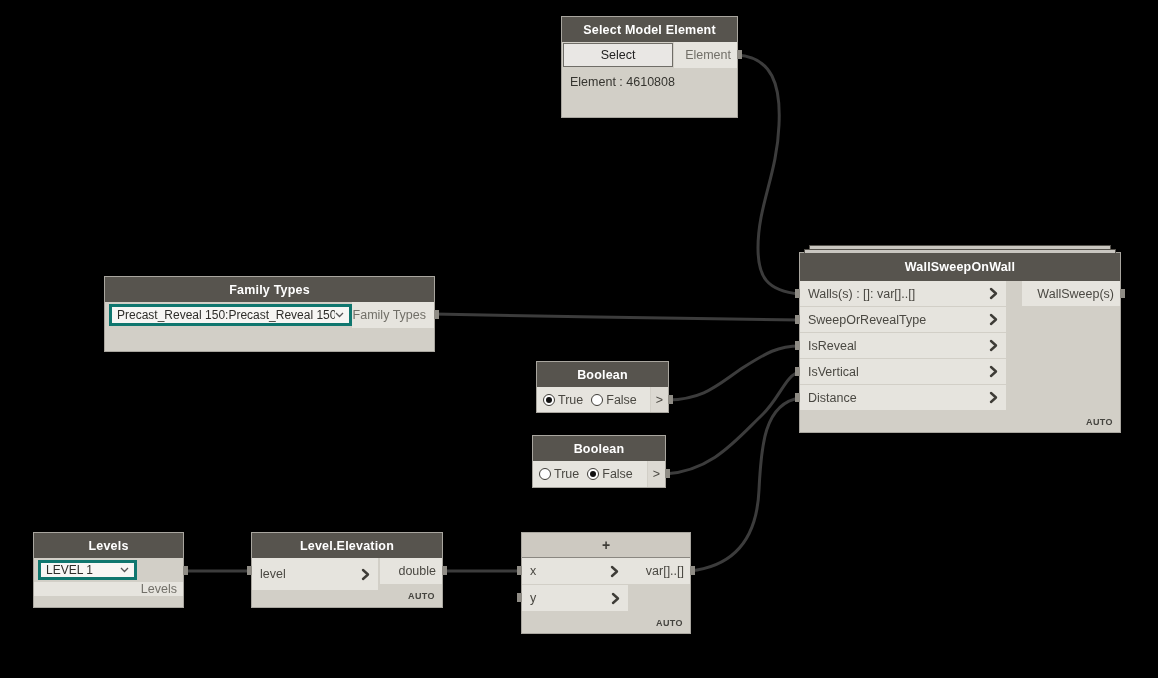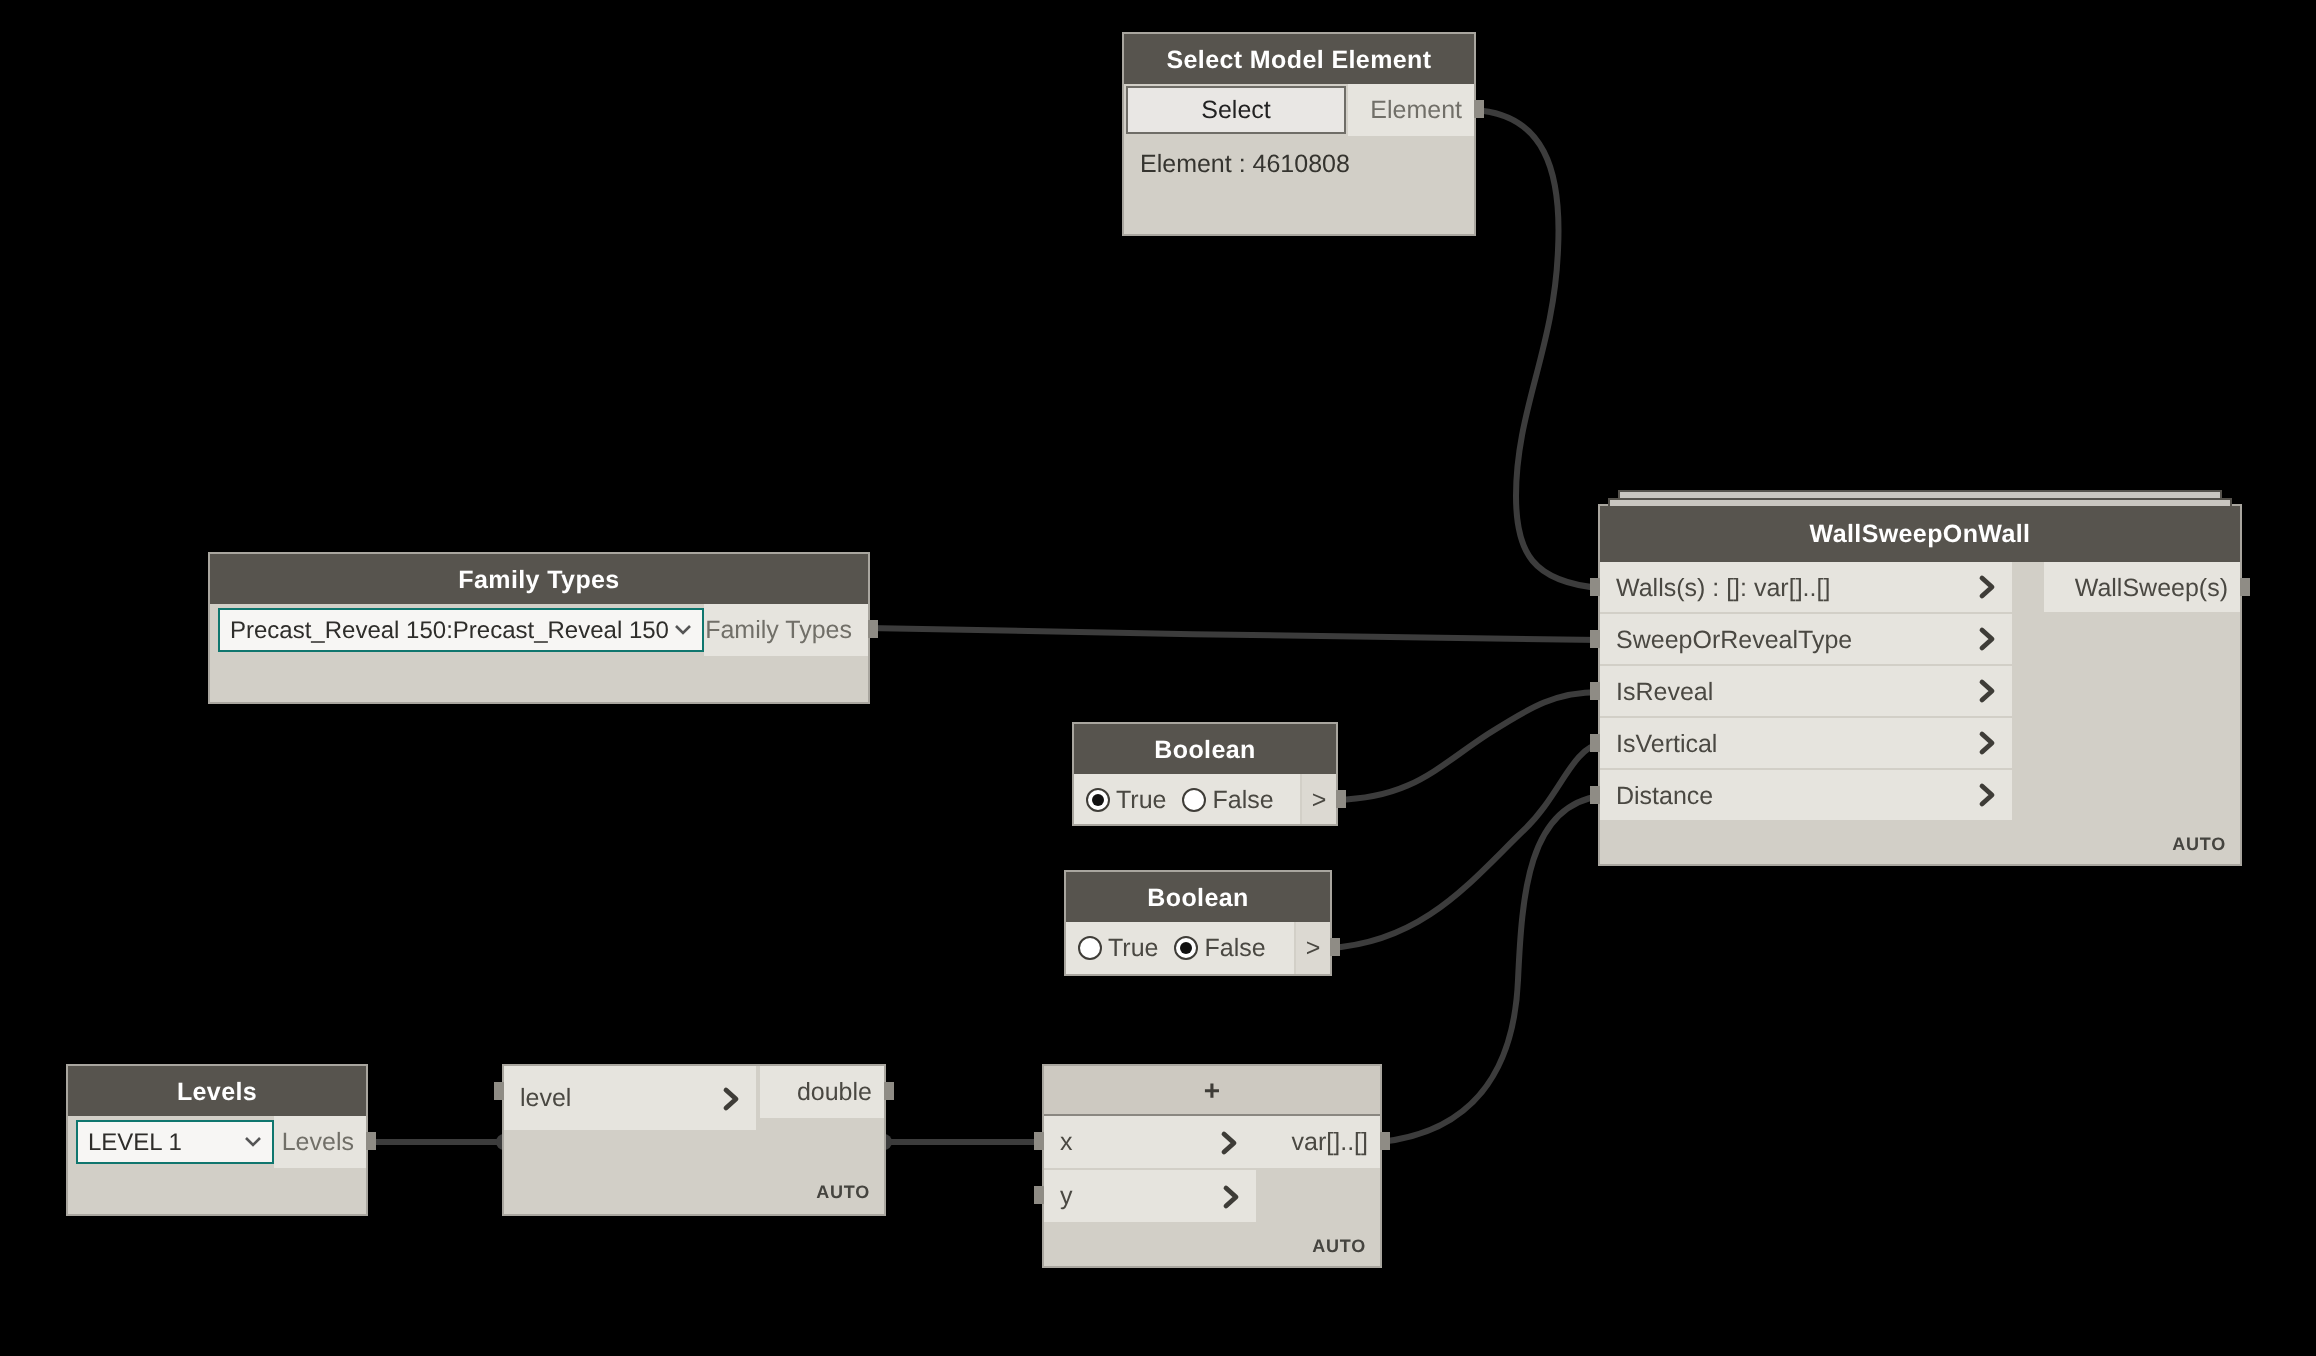--- a/index.html
+++ b/index.html
@@ -13,21 +13,21 @@
        display:flex;align-items:center;justify-content:center;border-bottom:1px solid #8a8781;box-sizing:border-box;}
   .row{position:relative;display:flex;align-items:stretch;}
   .strip{background:#e6e4de;display:flex;align-items:center;}
   .port-label{font-size:12.5px;color:#4a4842;white-space:nowrap;}
   .port-label.gray{color:#716f68;}
   .chev{margin-left:auto;display:flex;align-items:center;}
   .out-strip{background:#e6e4de;display:flex;align-items:center;justify-content:flex-end;}
   .footer{position:absolute;left:0;right:0;bottom:0;display:flex;align-items:center;justify-content:flex-end;
           padding:0 7px;box-sizing:border-box;}
   .auto{font-size:9px;font-weight:700;color:#45443f;letter-spacing:.4px;}
-  .dropdown{background:#f7f6f4;border:1px solid #0f766e;display:flex;align-items:center;
+  .dropdown{background:#f7f6f4;border:3px solid #0f766e;display:flex;align-items:center;
             font-size:12px;color:#2e2d2a;padding:0 5px;box-sizing:border-box;}
   .dd-text{flex:1;white-space:nowrap;overflow:hidden;}
   .btn{background:#e9e7e4;border:1px solid #6f6d67;display:flex;align-items:center;justify-content:center;
        font-size:12.5px;color:#222;box-sizing:border-box;}
   .radio{width:12px;height:12px;border-radius:50%;background:#fff;border:1px solid #3f3d38;
          display:inline-flex;align-items:center;justify-content:center;margin-right:3px;box-sizing:border-box;}
   .radio.on::after{content:"";width:6px;height:6px;border-radius:50%;background:#111;}
   .nub{position:absolute;width:5px;height:9px;background:#8f8c85;z-index:1;}
   .nub.left{left:-5px;}  .nub.right{right:-5px;}
   .stackbar{position:absolute;height:3px;background:#c9c6c0;outline:1px solid #55524c;}
@@ -134,36 +134,37 @@
       <div class="gap" style="width:1px;"></div>
       <div class="out-strip" style="width:17px;justify-content:center;background:#dcd9d2;">
         <span class="port-label">&gt;</span>
       </div>
       <span class="nub right" style="top:8px;"></span>
     </div>
   </div>
 
   <div class="node" style="left:34px;top:533px;width:149px;height:74px;">
     <div class="hdr">Levels</div>
-    <div class="row" style="height:26px;">
+    <div class="row" style="height:26px;flex-direction:column;">
       <div class="dropdown" style="width:99px;margin:2px 0 2px 4px;">
         <span class="dd-text">LEVEL 1</span>
         <svg width="9" height="6">
           <path d="M1 1 L4.5 4.5 L8 1" stroke="#555" stroke-width="1.3" fill="none"></path>
           </svg>
       </div>
       <div class="out-strip" style="flex:1;padding-right:6px;">
         <span class="port-label gray">Levels</span>
       </div>
       <span class="nub right" style="top:8px;"></span>
     </div>
     <div style="height:23px;"></div>
   </div>
 
   <div class="node" style="left:252px;top:533px;width:190px;height:74px;">
+    <div class="hdr">Level.Elevation</div>
     <div class="row" style="height:26px;">
       <div class="strip" style="width:110px;padding:16px 8px;">
         <span class="port-label">level</span>
         <span class="chev">
           <svg width="9" height="13">
               <path d="M2 2 L7 6.5 L2 11" stroke="#3e3c37" stroke-width="2.4" fill="none" stroke-linecap="round" stroke-linejoin="round"></path>
             </svg>
         </span>
       </div>
       <div class="gap" style="flex:1;"></div>

